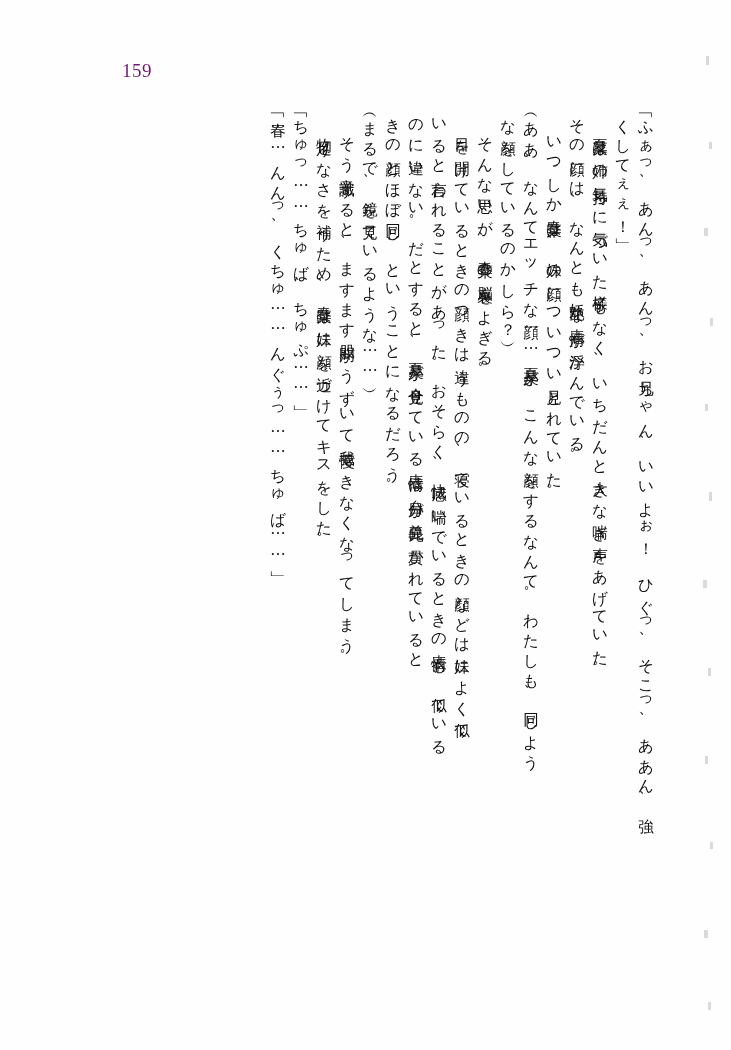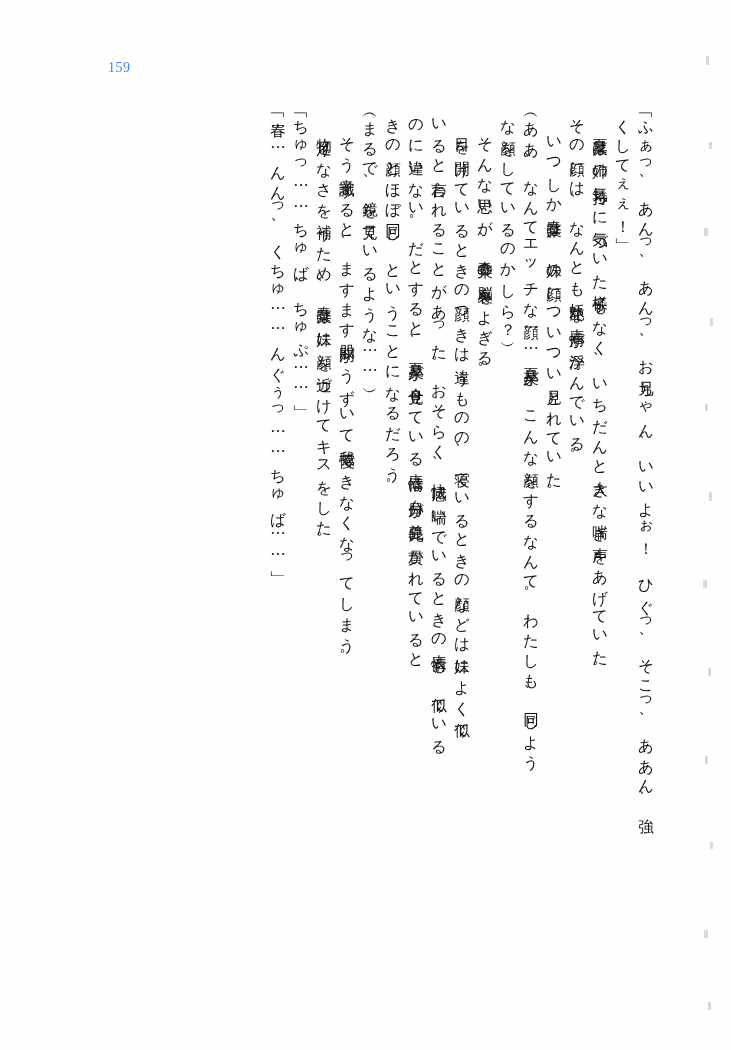--- a/index.html
+++ b/index.html
@@ -12,25 +12,25 @@
     width: 731px;
     height: 1050px;
     background: #fefefe;
     overflow: hidden;
     font-family: "DejaVu Serif", serif;
     color: #1a1a1a;
   }
   
   #page-number {
     position: absolute;
-    left: 108px;
+    left: 122px;
     top: 60px;
-    font-size: 14px;
+    font-size: 19px;
     font-family: "Liberation Serif", serif;
-    color: #3b82f6;
+    color: #701a75;
     letter-spacing: 0.5px;
   }
   
   #text-block {
     position: absolute;
     top: 108px;
     right: 78px;
     height: 840px;
     display: flex;
     flex-direction: row;

